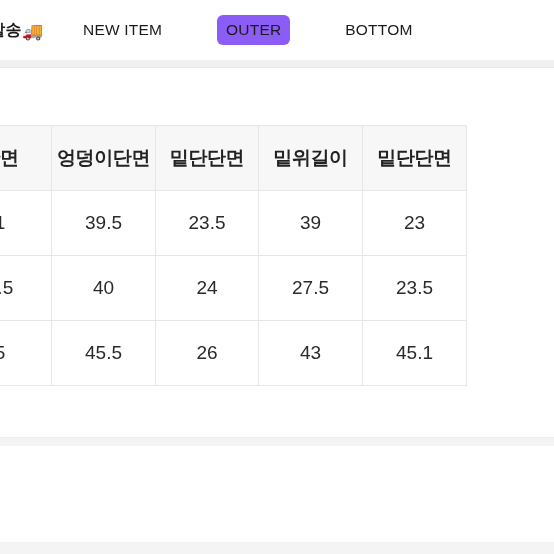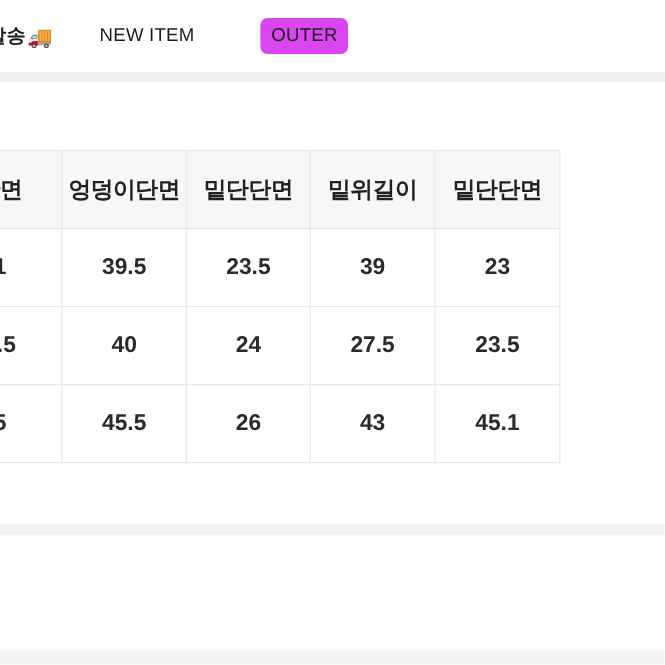--- a/index.html
+++ b/index.html
@@ -47,21 +47,21 @@
   .nav-item.promo {
     font-weight: 700;
     font-size: 16px;
     margin-left: -36px;
     padding-right: 2px;
     display: flex;
     align-items: center;
     gap: 1px;
   }
   .nav-item.active {
-    background: #d946ef;
+    background: #8b5cf6;
   }
   .truck-icon {
     display: inline-block;
     font-size: 17px;
     line-height: 1;
     transform: translateY(1px);
   }
   .nav-gap-1 { width: 28px; flex: 0 0 auto; }
   .nav-gap   { width: 23px; flex: 0 0 auto; }
 
@@ -98,21 +98,21 @@
     background: #f7f7f7;
     height: 62px;
     font-size: 19px;
     font-weight: 700;
     color: #222222;
     letter-spacing: -0.4px;
   }
   table.size-table td {
     height: 62px;
     font-size: 19px;
-    font-weight: 700;
+    font-weight: 400;
     color: #2a2a2a;
   }
   col.c0 { width: 103px; }
   col.c1 { width: 104px; }
   col.c2 { width: 103px; }
   col.c3 { width: 104px; }
   col.c4 { width: 104px; }
 
   
   .bottom-sep {
@@ -151,20 +151,21 @@
       <span>일발송</span>
       <span class="truck-icon">🚚</span>
     </div>
     <div class="nav-gap-1"></div>
     <div class="nav-item">NEW ITEM</div>
     <div class="nav-gap"></div>
     <div class="nav-gap"></div>
     <div class="nav-item active">OUTER</div>
     <div class="nav-gap"></div>
     <div class="nav-gap"></div>
+    <div class="nav-item">BOTTOM</div>
     <div class="nav-gap"></div>
 
   </div>
 
   <div class="nav-sep"></div>
 
   <div class="table-wrap">
     <table class="size-table">
       <colgroup>
         <col class="c0">

